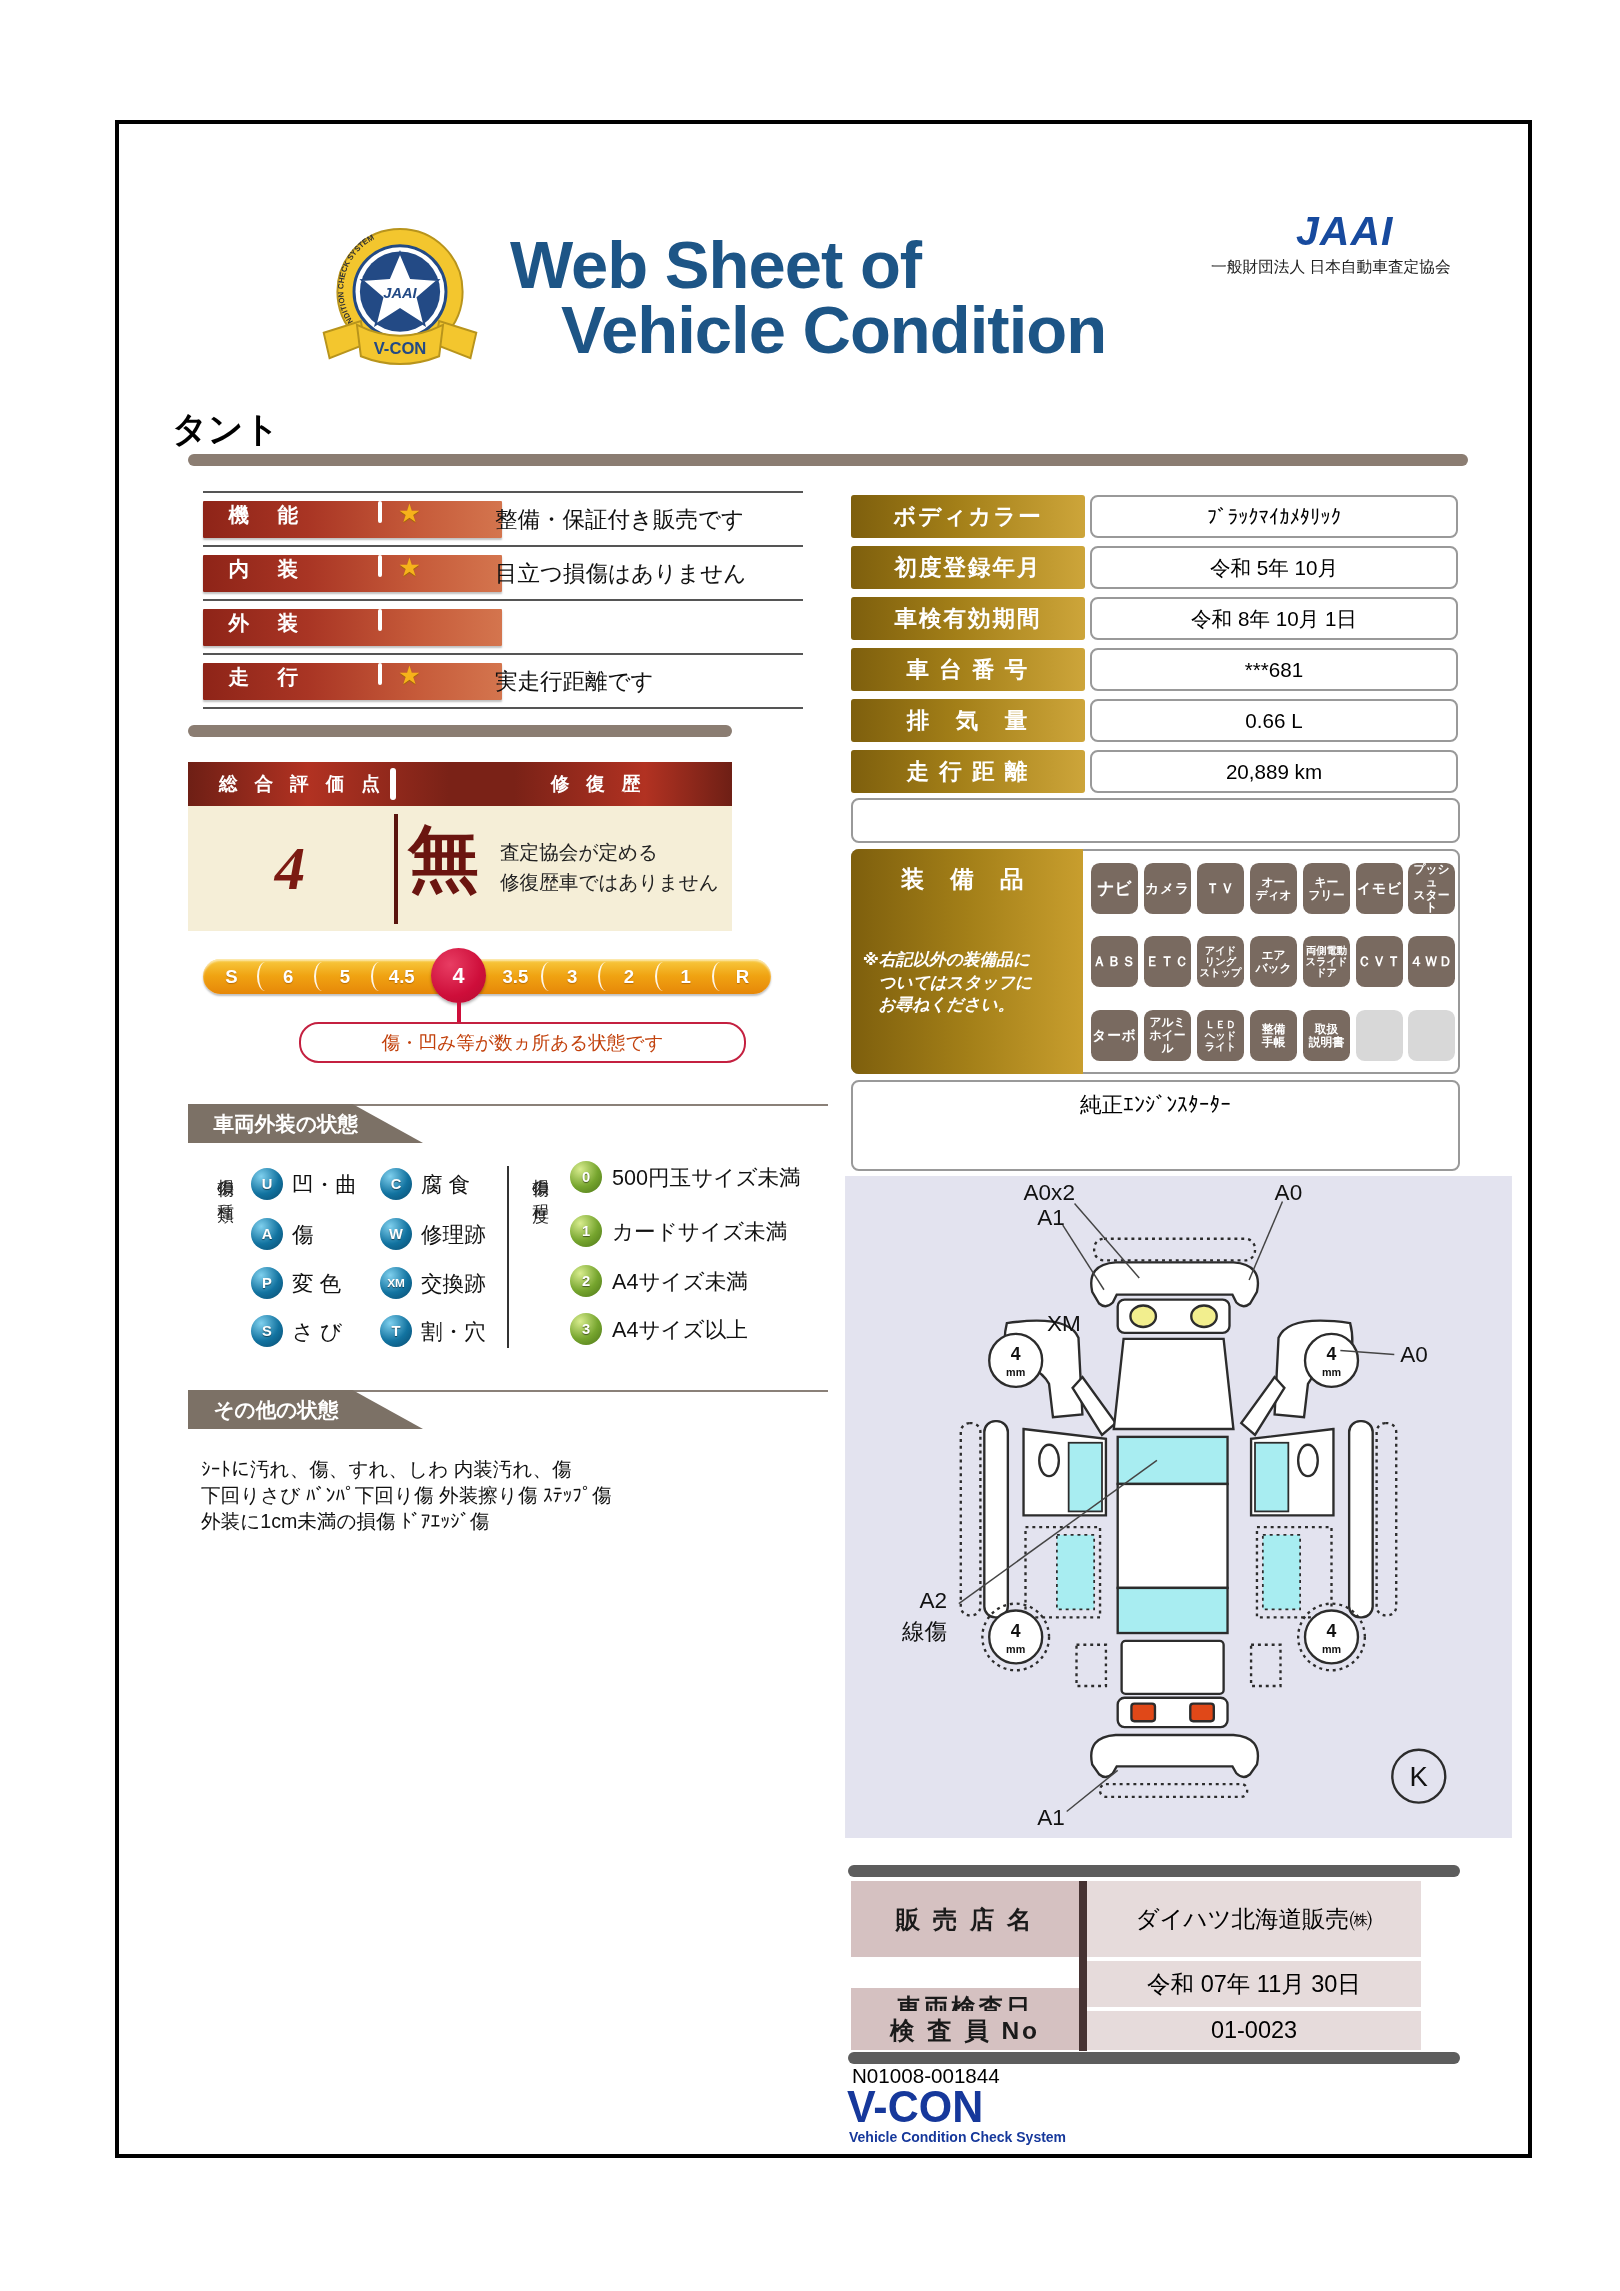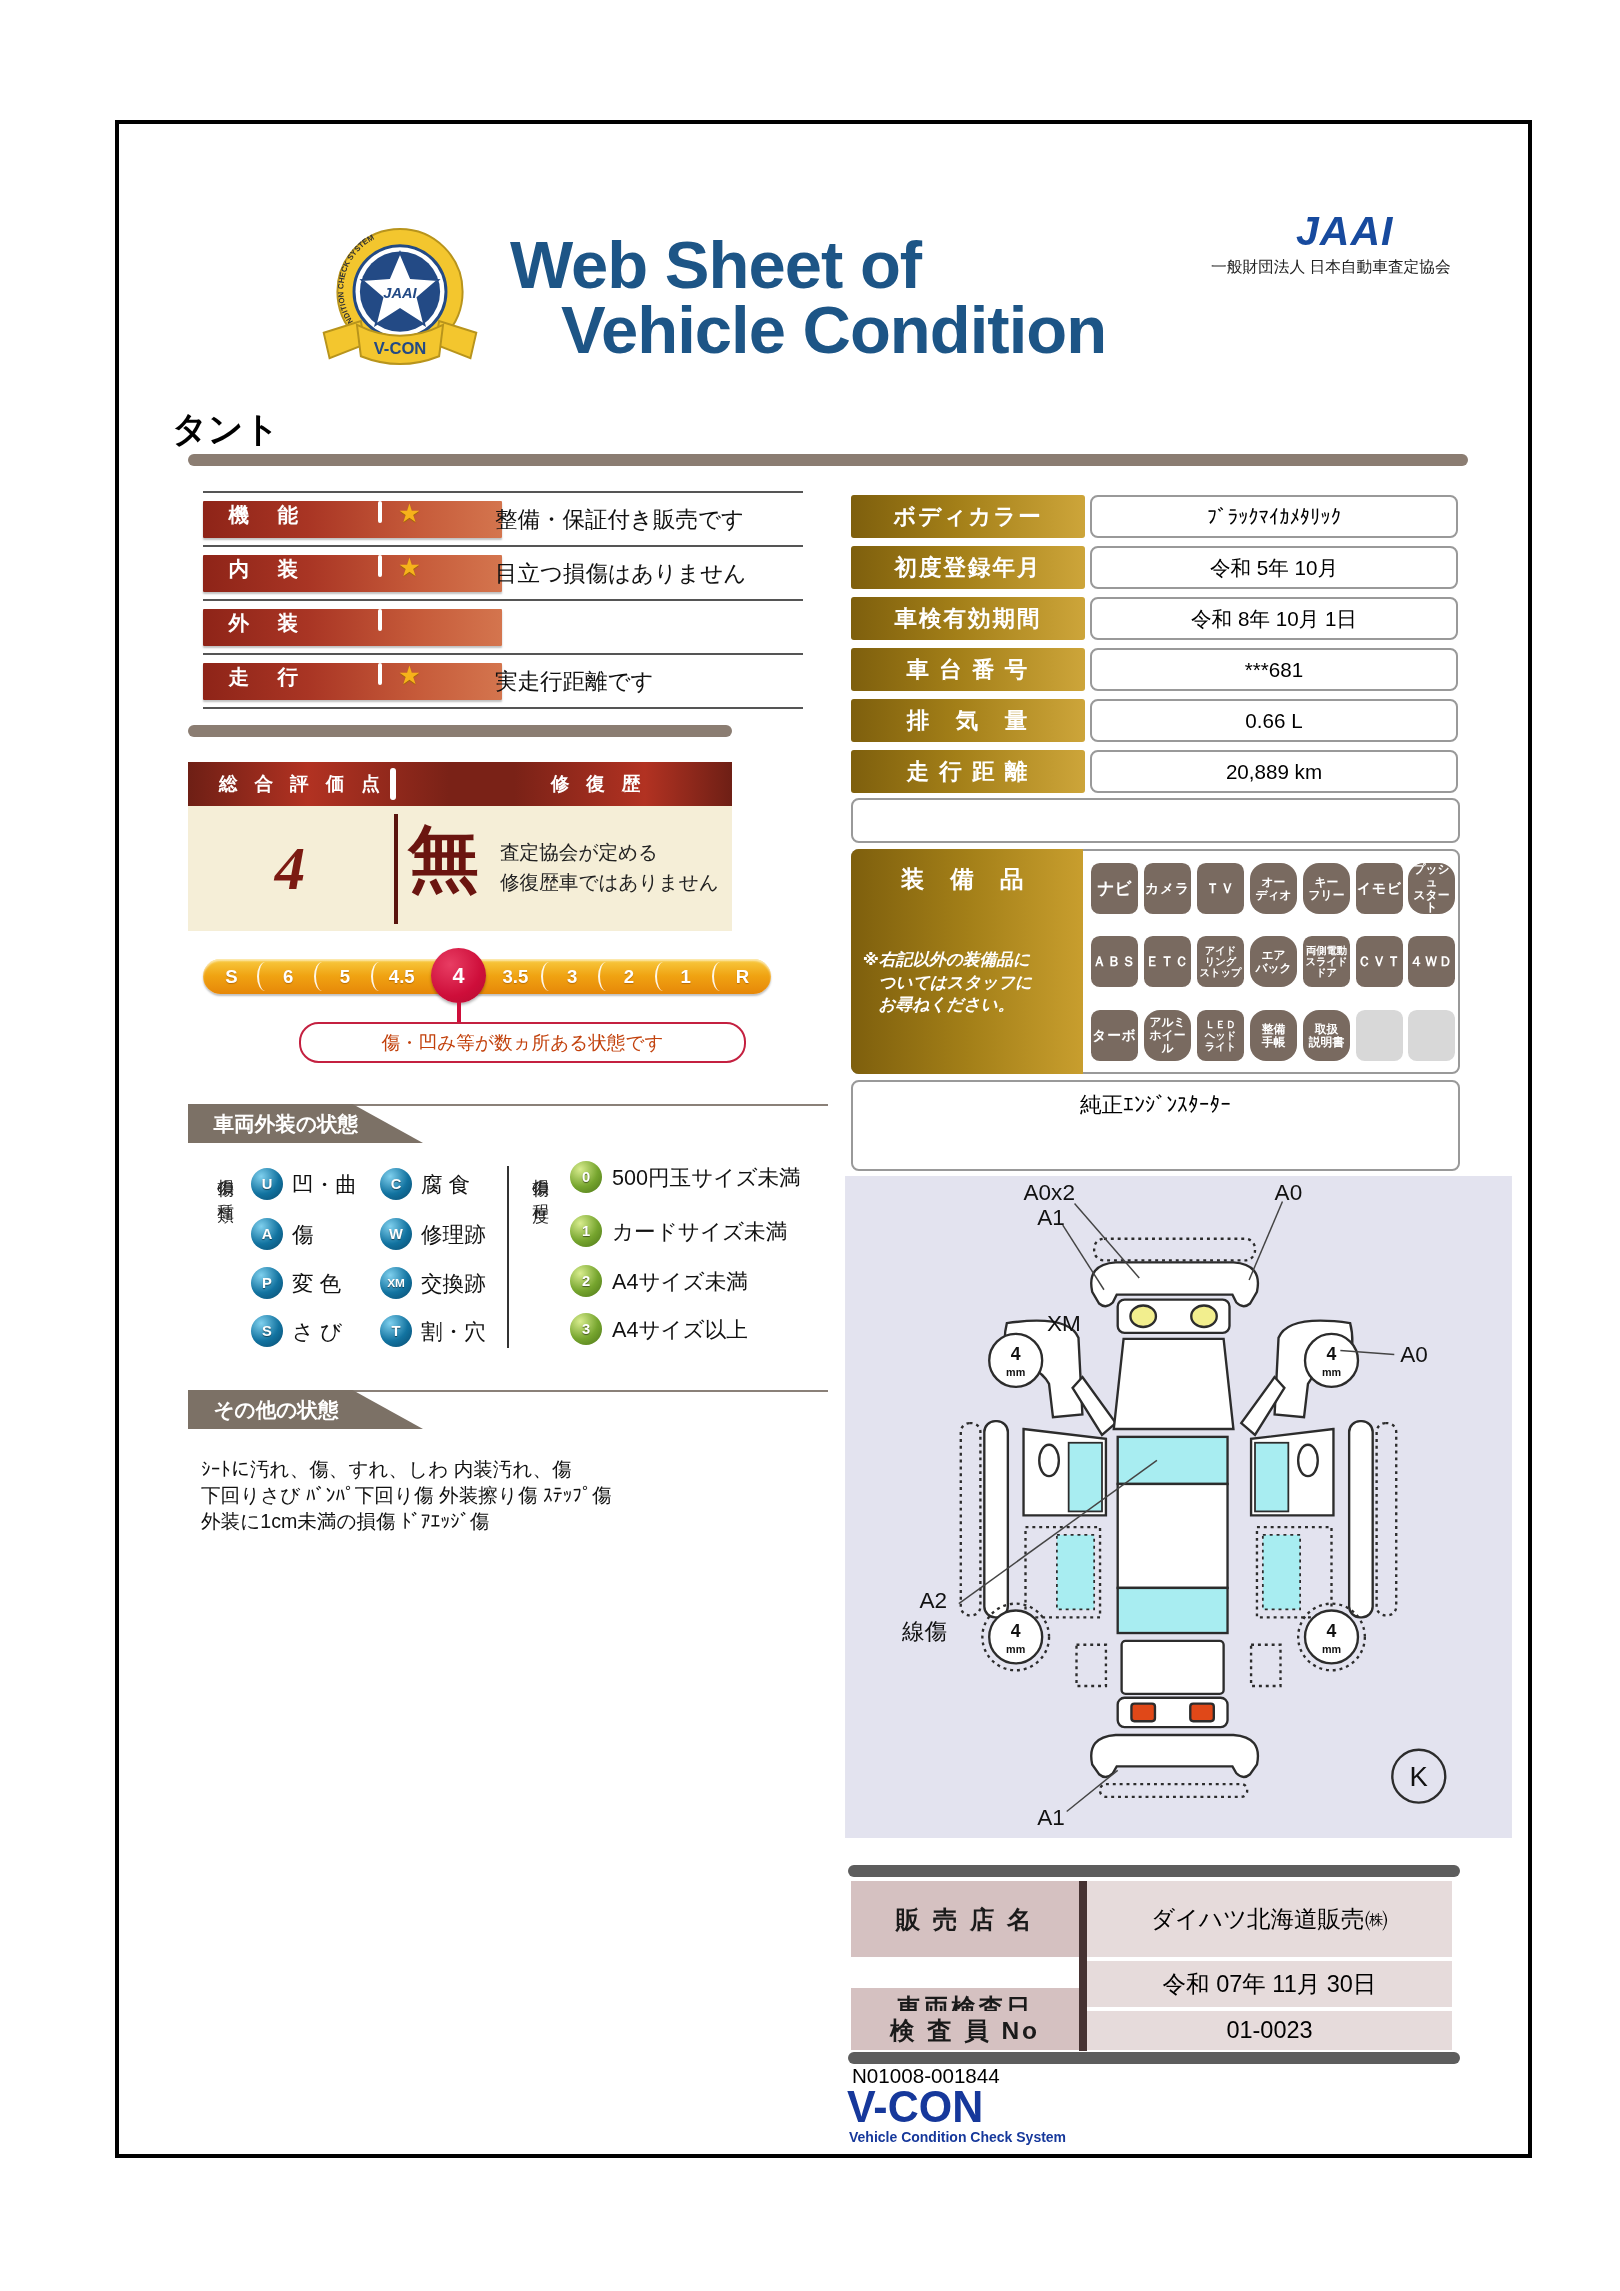--- a/index.html
+++ b/index.html
@@ -92,34 +92,34 @@
                border-radius:7.8px; box-sizing:border-box; }
   .equip-gold { left:851px; top:849px; width:232px; height:225px;
                 background:linear-gradient(90deg,#7e5f0d,#a37f18 50%,#c89e2e); border-radius:7.8px 0 0 7.8px; }
   .equip-title { position:absolute; left:0; top:13.7px; width:100%; text-align:center; color:#fff; font-weight:bold;
                  font-size:23.5px; letter-spacing:9.8px; }
   .equip-note { position:absolute; left:11.8px; top:100px; color:#fff; font-size:16.7px; font-weight:bold; line-height:1.35;font-style:italic; }
   .badge { position:absolute; width:47px; height:51px; border-radius:8.8px; background:#796a60; color:#fff;
            display:flex; align-items:center; justify-content:center; text-align:center; white-space:pre-line;
            font-weight:bold; }
   .badge-off { background:#d8d8d8; }
-  .fa { font-size:16.7px; } .fb { font-size:13.7px; letter-spacing:1px; } .fc { font-size:11.8px; line-height:1.1;border-radius:16px; }
+  .fa { font-size:16.7px; } .fb { font-size:13.7px; letter-spacing:1px; } .fc { font-size:11.8px; line-height:1.1; }
   .fd { font-size:10.3px; line-height:1.08; }
   .starter-box { left:851px; top:1080px; width:609px; height:91px; background:#fff; border:2px solid #999;
                  border-radius:7.8px; box-sizing:border-box; text-align:center; }
   .starter-text { margin-top:7.8px; font-size:21.6px; color:#000; }
 
   
   .diagram { left:845px; top:1176px; width:667px; height:662px; }
 
   
   .tbl-bar { left:848px; width:612px; height:11.8px; background:#5d5d5d; border-radius:5.9px; }
   .dealer-label { left:851px; width:228px; background:#d5c1c1; color:#1a1a1a; font-weight:bold; font-size:24.5px;
                   display:flex; align-items:center; justify-content:center; letter-spacing:2.9px; }
-  .dealer-value { left:1087px; width:365px; background:#e6dbdb; color:#000; font-size:23.5px;
+  .dealer-value { left:1087px; width:334px; background:#e6dbdb; color:#000; font-size:23.5px;
                   display:flex; align-items:center; justify-content:center; }
   .dealer-div { left:1079px; top:1881px; width:7.8px; height:170px; background:#463333; }
 
   
   .doc-no { left:852px; top:2064px; font-size:20.6px; color:#000; }
   .vcon-logo { left:847px; top:2082px; font-size:43px; font-weight:bold; color:#16389b; letter-spacing:0px;
                transform:scaleY(1.05); }
   .vcon-sub { left:849px; top:2129px; font-size:14px; font-weight:bold; color:#16389b; }
   .disclaimer { left:1098px; top:2082px; width:368px; font-size:16.7px; color:#111; line-height:1.22; }
 </style>

